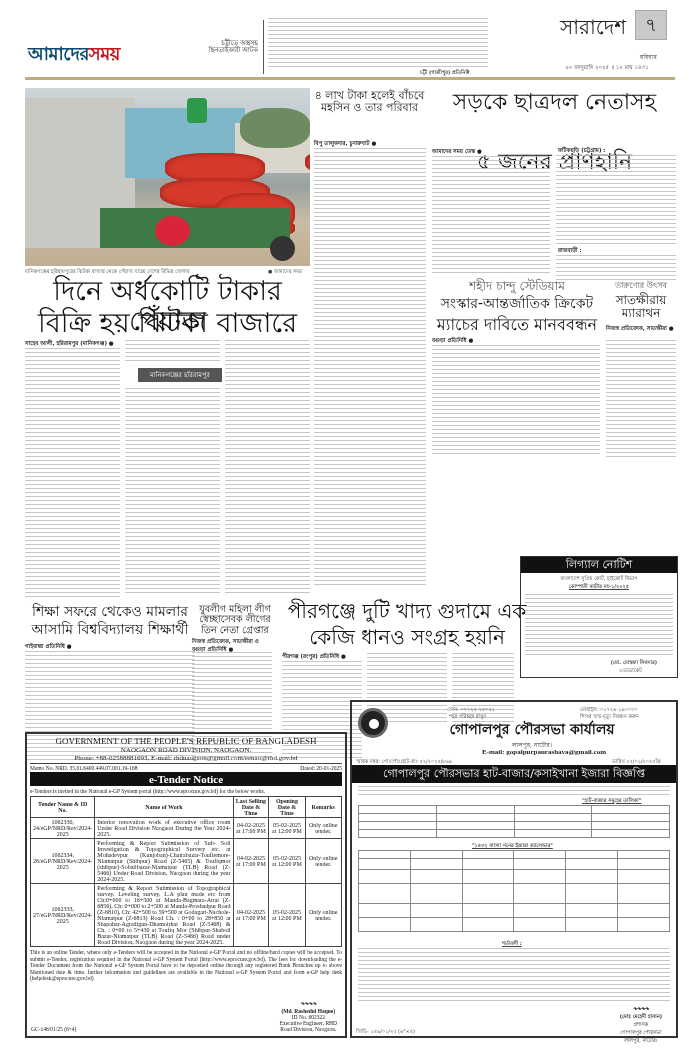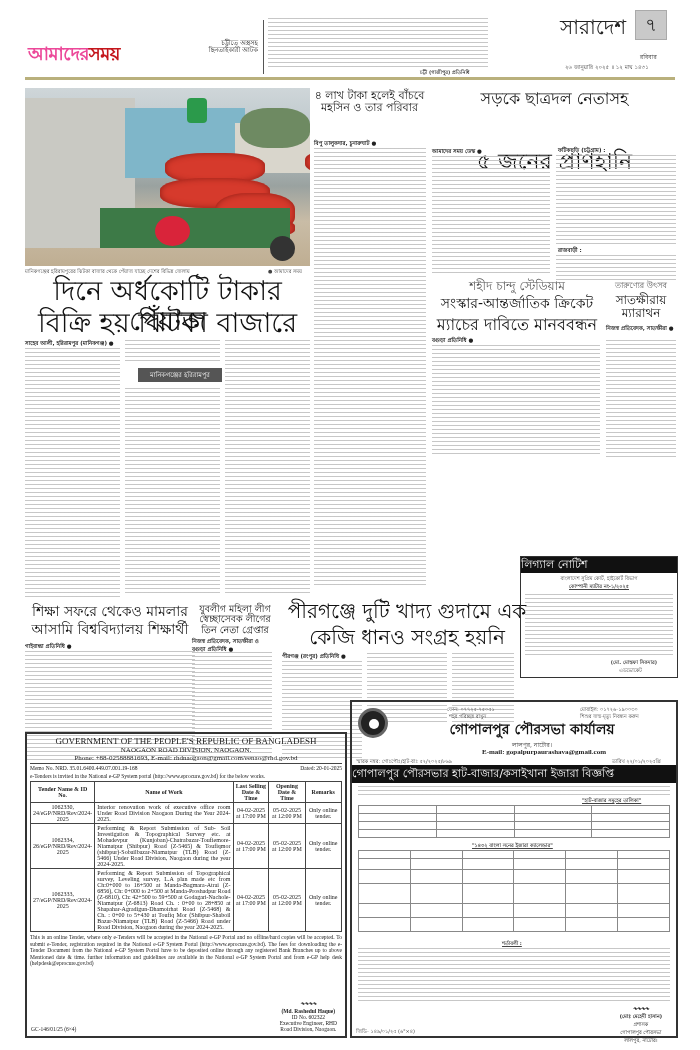--- a/index.html
+++ b/index.html
@@ -4,36 +4,36 @@
 <style>
   * { box-sizing: border-box; margin: 0; padding: 0; }
   body { width: 700px; height: 1050px; background: #fff; font-family: "DejaVu Serif", serif; color: #222; position: relative; overflow: hidden; }
   .abs { position: absolute; }
   .filler { background: repeating-linear-gradient(to bottom, #bdbdbd 0, #bdbdbd 1px, transparent 1px, transparent 4px); opacity: 0.85; }
   .bn-head { font-family: "DejaVu Sans", sans-serif; color: #111; text-align: center; line-height: 1.1; }
   .small { font-size: 5px; font-family: "DejaVu Sans", sans-serif; color: #444; }
   .byline { font-size: 5.5px; font-weight: bold; font-family: "DejaVu Sans", sans-serif; color: #222; }
   
   .logo { left: 28px; top: 40px; font-family: "DejaVu Sans", sans-serif; font-weight: bold; font-size: 18px; letter-spacing: -0.5px; }
-  .logo .g { color: #ec4899; text-align: center; } .logo .r { color: #c4161c; }
+  .logo .g { color: #0c4a6e; text-align: center; } .logo .r { color: #c4161c; }
   .mast-rule { left: 25px; top: 77px; width: 650px; height: 3px; background: #b9b07c; }
   .sec-title { left: 560px; top: 12px; font-family: "DejaVu Sans", sans-serif; font-size: 20px; color: #222; }
   .page-no { left: 635px; top: 10px; width: 32px; height: 30px; background: #c9c9c9; border: 1px solid #aaa; font-family: "DejaVu Sans", sans-serif; font-size: 18px; text-align: center; line-height: 28px; color: #222; }
   .photo { left: 25px; top: 88px; width: 285px; height: 178px; background: linear-gradient(#cfd6d9 0%, #b8c4c8 30%, #9aa2a0 55%, #c9bca6 75%, #bfae92 100%); overflow: hidden; }
   .tent { position: absolute; background: #e8e8e8; }
   .sack { position: absolute; background: #d63a2c; border-radius: 40%; box-shadow: inset 0 0 6px #8e1d15; }
   .vehicle { position: absolute; background: #2f6d3a; }
   .boxed { border: 1.5px solid #333; }
   table.tender { border-collapse: collapse; width: 100%; font-family: "Liberation Serif", serif; font-size: 6px; }
   table.tender th, table.tender td { border: 1px solid #444; padding: 1px 2px; vertical-align: middle; }
   table.tender th { font-weight: bold; text-align: center; }
   table.tender td.c { text-align: center; }
   table.tender td.j { text-align: justify; }
   .eng { font-family: "Liberation Serif", serif; text-align: center; color: #222; }
-  .bar-black { background: #111; color: #fff; text-align: left; }
+  .bar-black { background: #111; color: #fff; text-align: center; }
   table.grid { border-collapse: collapse; width: 100%; }
   table.grid td { border: 1px solid #888; height: 8px; }
 </style>
 </head>
 <body>
 
 <div class="abs logo" data-name="newspaper-logo">
   <span class="g">আমাদের</span><span class="r">সময়</span>
 </div>
 <div class="abs bn-head" style="left:198px;top:40px;width:60px;font-size:6.5px;text-align:right;" data-name="teaser-headline">চট্টীতে অস্ত্রসহ ছিনতাইকারী আটক</div>
@@ -70,21 +70,21 @@
 <div class="abs filler" style="left:25px;top:348px;width:95px;height:240px;" data-name="onion-body-col1"></div>
 <div class="abs filler" style="left:125px;top:340px;width:95px;height:22px;" data-name="onion-body-col2a"></div>
 <div class="abs" style="left:138px;top:368px;width:84px;height:14px;background:#555;color:#fff;font-family:'DejaVu Sans',sans-serif;font-size:6.5px;text-align:center;line-height:14px;" data-name="onion-inset-label">মানিকগঞ্জের হরিরামপুর</div>
 <div class="abs filler" style="left:125px;top:388px;width:95px;height:200px;" data-name="onion-body-col2b"></div>
 <div class="abs filler" style="left:225px;top:340px;width:85px;height:248px;" data-name="onion-body-col3"></div>
 
 <div class="abs bn-head" style="left:312px;top:90px;width:115px;font-size:11px;" data-name="mohsin-headline">৪ লাখ টাকা হলেই বাঁচবে মহসিন ও তার পরিবার</div>
 <div class="abs byline" style="left:314px;top:140px;" data-name="mohsin-byline">বিপু তালুকদার, চুনারুঘাট ●</div>
 <div class="abs filler" style="left:314px;top:148px;width:112px;height:440px;" data-name="mohsin-body"></div>
 
-<div class="abs bn-head" style="left:432px;top:90px;width:245px;font-size:16px;" data-name="accident-headline-1">সড়কে ছাত্রদল নেতাসহ</div>
+<div class="abs bn-head" style="left:432px;top:90px;width:245px;font-size:22px;" data-name="accident-headline-1">সড়কে ছাত্রদল নেতাসহ</div>
 <div class="abs bn-head" style="left:432px;top:118px;width:245px;font-size:22px;margin-top:32px;" data-name="accident-headline-2">৫ জনের প্রাণহানি</div>
 <div class="abs byline" style="left:432px;top:148px;" data-name="accident-byline">আমাদের সময় ডেস্ক ●</div>
 <div class="abs filler" style="left:432px;top:156px;width:118px;height:120px;" data-name="accident-body-col1"></div>
 <div class="abs byline" style="left:558px;top:147px;" data-name="accident-sub-fatikchhari">ফটিকছড়ি (চট্টগ্রাম) :</div>
 <div class="abs filler" style="left:556px;top:155px;width:120px;height:90px;" data-name="accident-body-col2"></div>
 <div class="abs byline" style="left:558px;top:247px;" data-name="accident-sub-rajbari">রাজবাড়ী :</div>
 <div class="abs filler" style="left:556px;top:255px;width:120px;height:25px;" data-name="accident-body-col2b"></div>
 
 <div class="abs bn-head" style="left:432px;top:280px;width:170px;font-size:12px;color:#555;" data-name="cricket-kicker">শহীদ চান্দু স্টেডিয়াম</div>
 <div class="abs bn-head" style="left:432px;top:296px;width:170px;font-size:14px;" data-name="cricket-headline-1">সংস্কার-আন্তর্জাতিক ক্রিকেট</div>
@@ -142,20 +142,21 @@
 </style>
 
 <div class="abs boxed" style="left:25px;top:732px;width:322px;height:306px;border:2px solid #333;padding:2px 3px;" data-name="rhd-tender-notice">
   <div class="eng" style="font-size:9px;" data-name="tender-govt">GOVERNMENT OF THE PEOPLE'S REPUBLIC OF BANGLADESH</div>
   <div class="eng" style="font-size:7px;" data-name="tender-division">NAOGAON ROAD DIVISION, NAOGAON.</div>
   <div class="eng" style="font-size:7px;" data-name="tender-contact">Phone: +88-02588881693, E-mail: rhdnaogaon@gmail.com/eenao@rhd.gov.bd</div>
   <div style="display:flex;justify-content:space-between;border-top:1px solid #444;margin-top:1px;padding-top:1px;font-family:'Liberation Serif',serif;font-size:5.5px;">
     <span data-name="tender-memo">Memo No. NRD. 35.01.6400.449.07.001.19-168</span>
     <span data-name="tender-dated">Dated: 20-01-2025</span>
   </div>
+  <div class="bar-black" style="font-family:'Liberation Serif',serif;font-size:11px;font-weight:bold;padding:1px 0;margin-top:1px;" data-name="tender-title">e-Tender Notice</div>
   <div style="font-family:'Liberation Serif',serif;font-size:5.5px;padding:2px 0;" data-name="tender-intro">e-Tenders is invited in the National e-GP System portal (http://www.eprocure.gov.bd) for the below works.</div>
   <table class="tender" data-name="tender-table">
     <thead>
         <tr>
       <th style="width:16%;" data-name="tender-col-header">Tender Name &amp; ID No.</th>
       <th style="width:48%;" data-name="tender-col-header">Name of Work</th>
       <th style="width:12%;" data-name="tender-col-header">Last Selling Date &amp; Time</th>
       <th style="width:12%;" data-name="tender-col-header">Opening Date &amp; Time</th>
       <th style="width:12%;" data-name="tender-col-header">Remarks</th>
     </tr>

